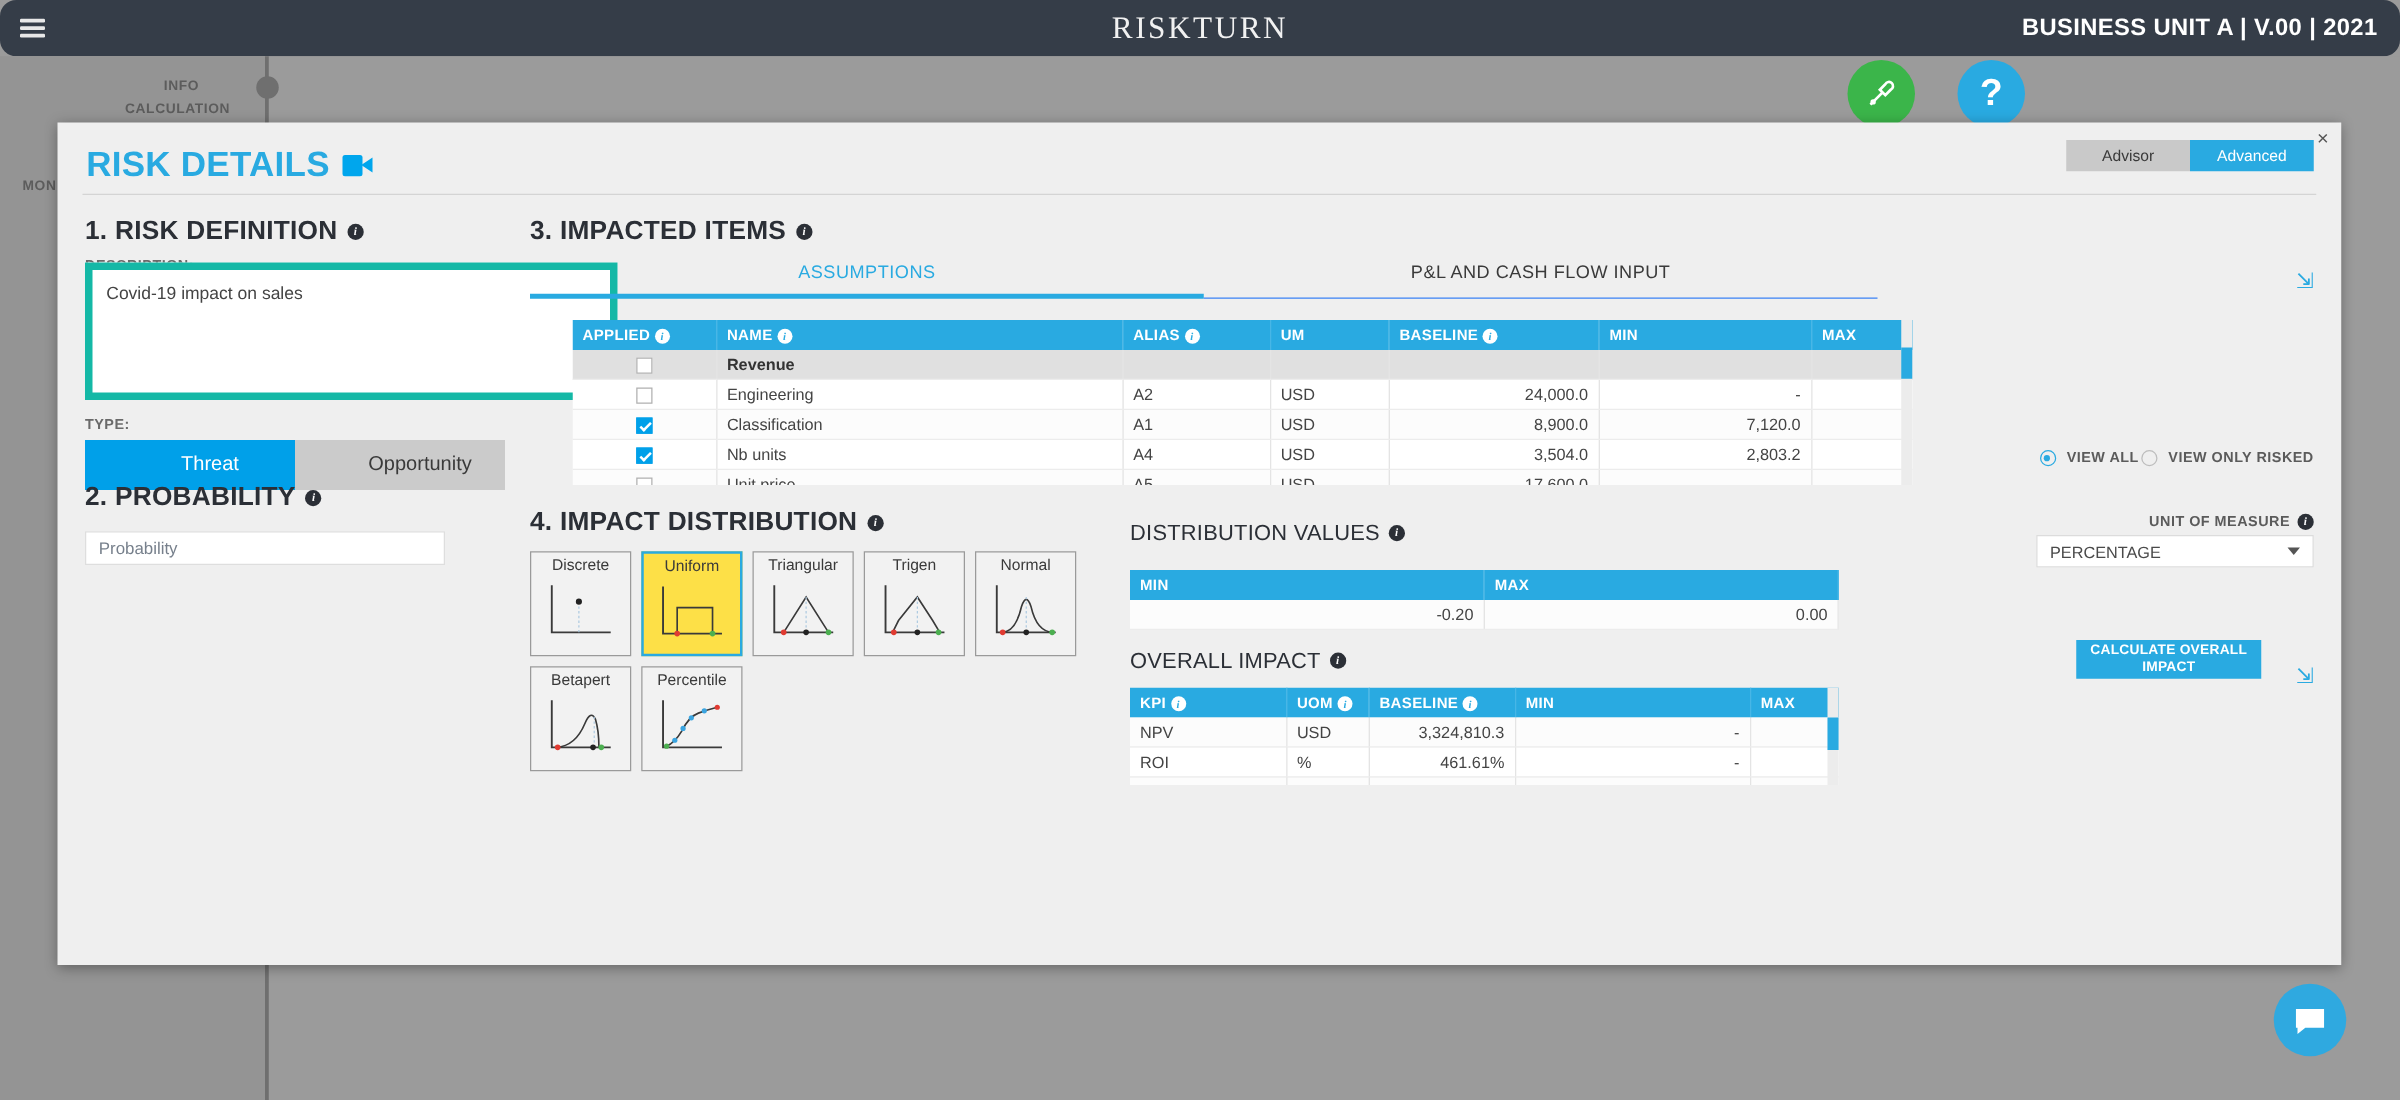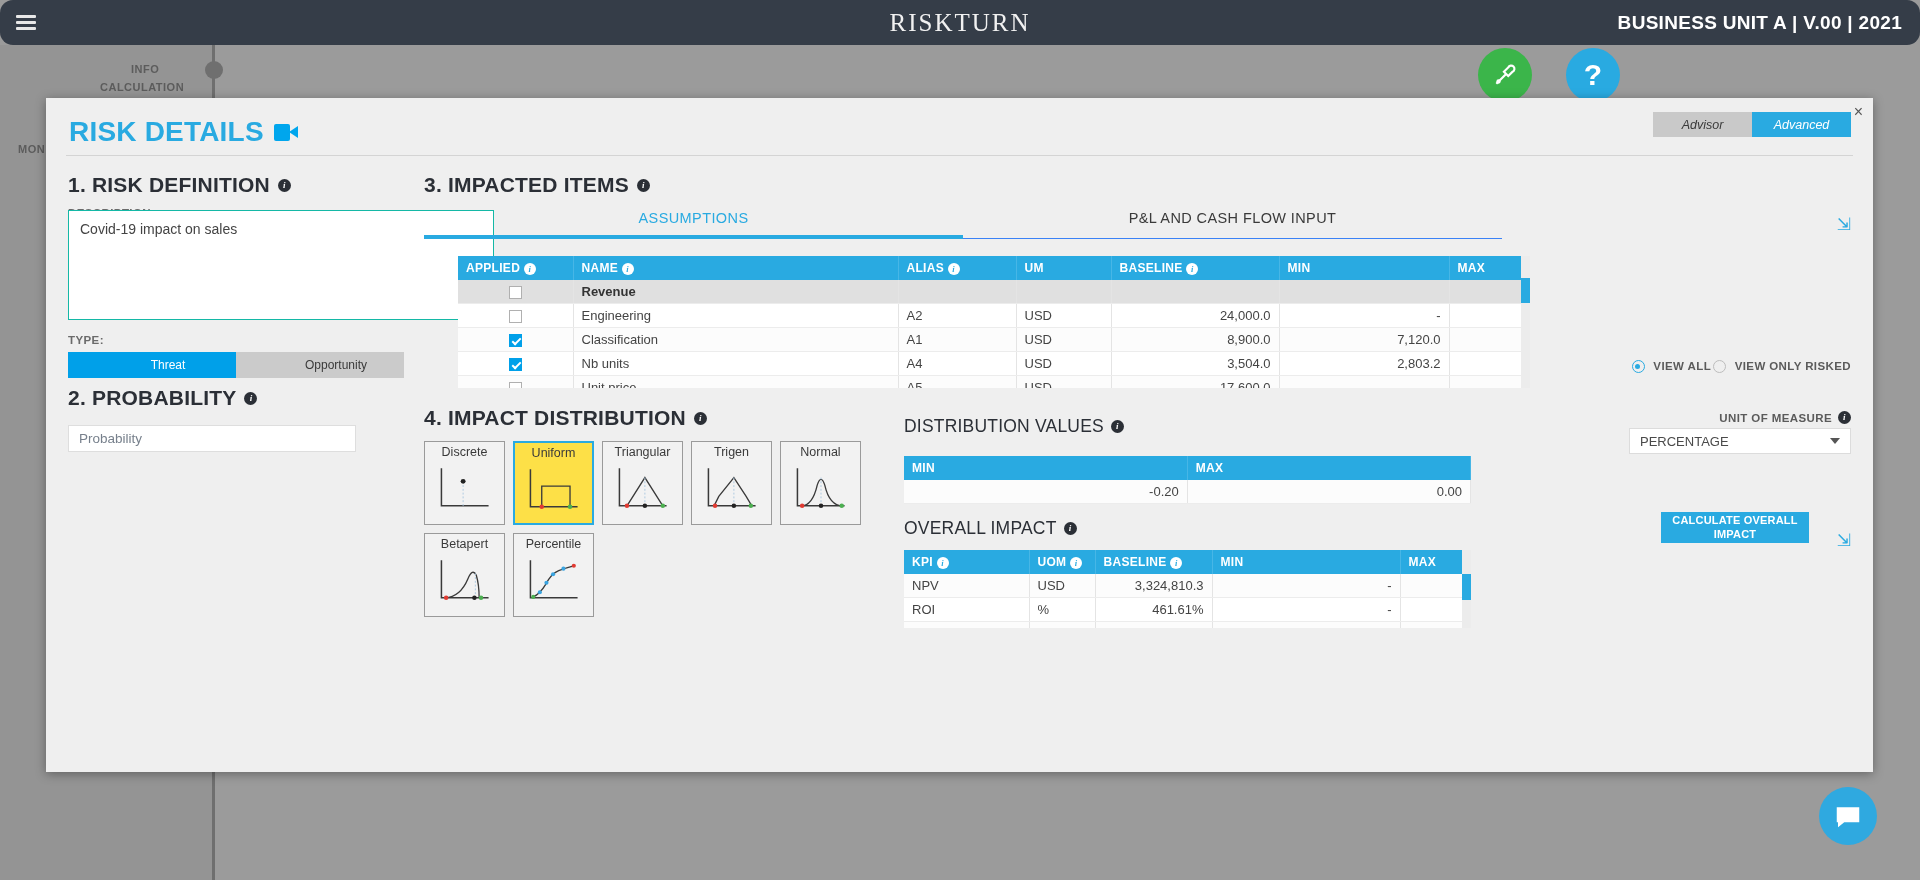--- a/index.html
+++ b/index.html
@@ -64,21 +64,21 @@
     font-size: 28px; font-weight: bold; color: #29aae1; letter-spacing: .2px;
     display: flex; align-items: center; gap: 10px;
   }
   .cam-icon { display: inline-block; width: 24px; height: 17px; position: relative; }
   .cam-icon .body { position: absolute; left: 0; top: 0; width: 16px; height: 17px; background: #00a6ed; border-radius: 2px;}
   .cam-icon .lens { position: absolute; right: 0; top: 2px; width: 0; height: 0;
      border-top: 6px solid transparent; border-bottom: 6px solid transparent; border-right: 9px solid #00a6ed;}
   .seg-wrap { position: absolute; right: 22px; top: 14px; display: flex; }
   .seg {
     width: 99px; height: 25px; display: flex; align-items: center; justify-content: center;
-    font-size: 12.5px; cursor: pointer; font-style: italic;
+    font-size: 12.5px; cursor: pointer;
   }
   .seg.off { background: #c9c9c9; color: #3a3a3a; }
   .seg.on { background: #29aae1; color: #fff; }
   .hr-top { position: absolute; left: 20px; top: 57px; width: 1787px; height: 1px; background: #d4d4d4; }
   
   .sec-title {
     font-size: 21px; font-weight: bold; color: #2b2f36; letter-spacing: .2px;
     display: flex; align-items: center; gap: 8px;
   }
   .info-dot {
@@ -86,26 +86,26 @@
     background: #2b2f36; color: #fff; font-size: 9px; font-weight: bold;
     text-align: center; line-height: 13px; font-style: italic;
     font-family: "Liberation Serif", serif;
   }
   .info-dot.sm { width: 12px; height: 12px; line-height: 12px; font-size: 8.5px; }
   .info-dot.wh { background: #fff; color: #29aae1; }
   .sec1 { position: absolute; left: 22px; top: 75px; }
   .fieldlabel { font-size: 11.5px; font-weight: bold; color: #6a6a6a; letter-spacing: .4px; margin-top: 6px;}
   .desc-box {
     position: absolute; left: 22px; top: 112px; width: 426px; height: 110px;
-    background: #fff; border: 1px solid #14b8a6;
+    background: #fff; border: 6px solid #14b8a6;
   }
   .desc-box .val { padding: 10px 11px; font-size: 14px; color: #444; }
   .type-label { position: absolute; left: 22px; top: 236px; font-size: 11.5px; font-weight: bold; color: #6a6a6a; letter-spacing: .4px;}
   .type-seg { position: absolute; left: 22px; top: 254px; display: flex; }
-  .type-seg div { height: 26px; display: flex; align-items: center; justify-content: center; font-size: 12px; cursor: pointer; padding-left: 32px;}
+  .type-seg div { height: 40px; display: flex; align-items: center; justify-content: center; font-size: 16px; cursor: pointer; padding-left: 32px;}
   .type-seg .threat { width: 168px; background: #00a0e9; color: #fff; }
   .type-seg .opp { width: 168px; background: #cbcbcb; color: #3a3a3a; }
   .sec2 { position: absolute; left: 22px; top: 288px; }
   .prob-box {
     position: absolute; left: 22px; top: 327px; width: 288px; height: 27px;
     background: #fff; border: 1px solid #dedede;
     display: flex; align-items: center; padding-left: 10px;
     font-size: 13.5px; color: #77808c;
   }
   

